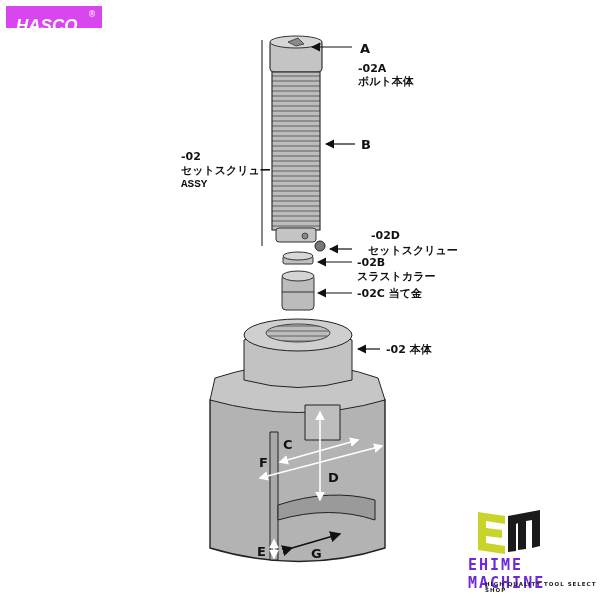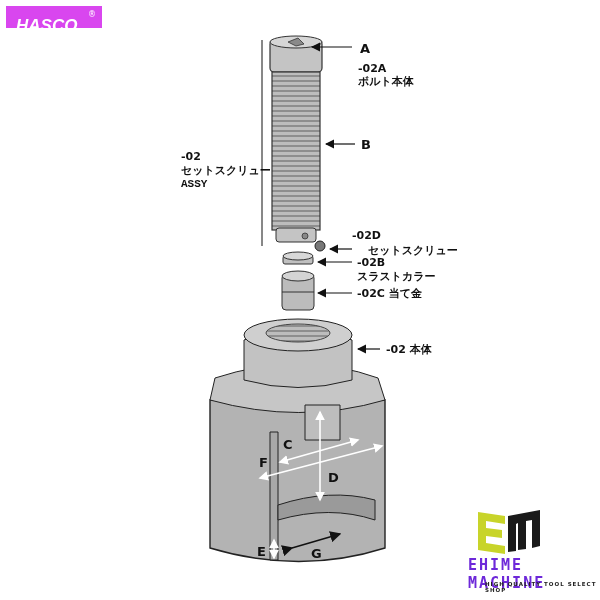--- a/index.html
+++ b/index.html
@@ -99,21 +99,21 @@
 <div class="letter" style="left:360px;top:41px;">A</div>
 <div class="lbl" style="left:358px;top:62px;">-02A</div>
 <div class="lbl" style="left:358px;top:75px;">ボルト本体</div>
 
 <div class="letter" style="left:361px;top:137px;">B</div>
 
 <div class="lbl" style="left:181px;top:150px;">-02</div>
 <div class="lbl" style="left:181px;top:164px;">セットスクリュー</div>
 <div class="lbl" style="left:181px;top:178px;font-family:Liberation Mono, monospace;">ASSY</div>
 
-<div class="lbl" style="left:352px;top:229px;">-02D</div>
+<div class="lbl" style="left:371px;top:229px;">-02D</div>
 <div class="lbl" style="left:357px;top:244px;margin-left:11px;">セットスクリュー</div>
 <div class="lbl" style="left:357px;top:256px;">-02B</div>
 <div class="lbl" style="left:357px;top:270px;">スラストカラー</div>
 <div class="lbl" style="left:357px;top:287px;">-02C 当て金</div>
 <div class="lbl" style="left:386px;top:343px;">-02 本体</div>
 
 <div class="letter" style="left:283px;top:437px;">C</div>
 <div class="letter" style="left:259px;top:455px;">F</div>
 <div class="letter" style="left:328px;top:470px;">D</div>
 <div class="letter" style="left:257px;top:544px;">E</div>

